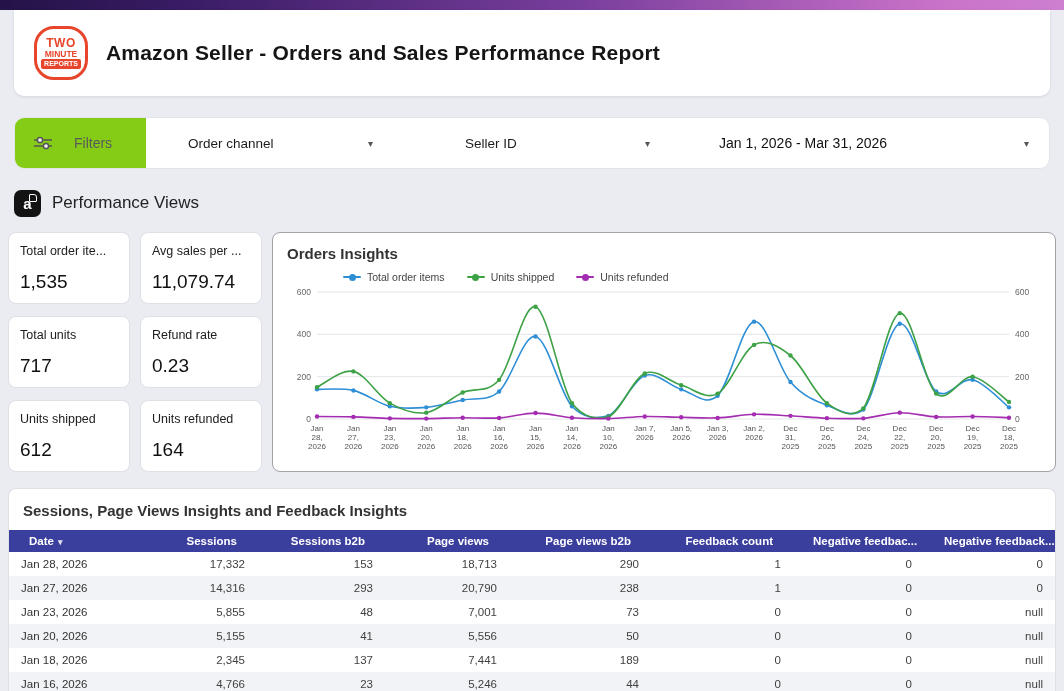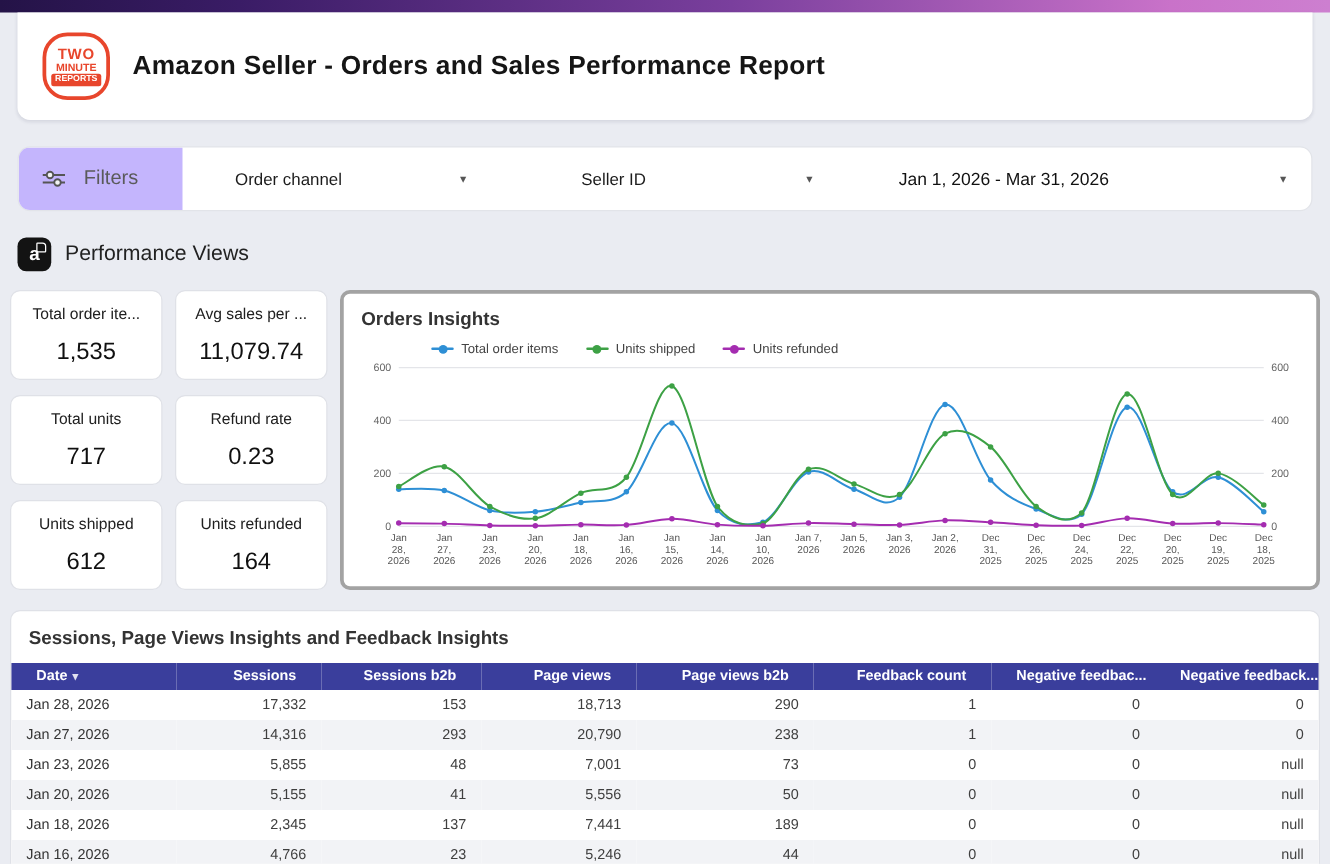--- a/index.html
+++ b/index.html
@@ -19,44 +19,44 @@
   .logo-l3 { background: #e8462c; color: #fff; font-weight: 700; font-size: 7px; padding: 1px 3px; border-radius: 2px; line-height: 1.1; }
   .page-title { font-size: 21px; font-weight: 700; color: #151515; margin-left: 18px; flex: 1; letter-spacing: .2px; }
   .btn { height: 39px; border-radius: 8px; font-size: 13.5px; font-weight: 700; cursor: pointer; font-family: inherit; }
   .btn-outline { padding: 0 24px; background: #fff; border: 2px solid #6a61d4; color: #5a51c8; margin-right: 24px;
     box-shadow: 0 1px 2px rgba(0,0,0,.08); }
   .btn-primary { padding: 0 27px; border: none; color: #fff;
     background: linear-gradient(180deg, #7468e0, #5e51d3); box-shadow: 4px 4px 0 0 #1d2b52; }
 
   .filters-bar { margin: 21px 14px 0; height: 52px; background: #fff; border: 1px solid #e2e4e9;
     border-radius: 10px; display: flex; align-items: center; overflow: hidden; }
-  .filters-pill { width: 131px; height: 100%; background: #c4b5fd; display: flex; align-items: center;
-    gap: 15px; padding-left: 19px; color: #5a5a5a; font-size: 16px; cursor: pointer; flex: none; }
+  .filters-pill { width: 131px; height: 100%; background: #84cc16; display: flex; align-items: center;
+    gap: 22px; padding-left: 19px; color: #5a5a5a; font-size: 14px; cursor: pointer; flex: none; }
   .dropdown { display: flex; align-items: center; justify-content: space-between; font-size: 13.5px;
     color: #1c1c1c; cursor: pointer; gap: 21px; }
   .dd-channel { width: 185px; margin-left: 42px; }
   .dd-seller  { width: 185px; margin-left: 92px; }
   .date-range { margin-left: auto; margin-right: 20px; width: 310px; display: flex; align-items: center;
     justify-content: space-between; font-size: 14px; font-weight: 500; color: #111; cursor: pointer; }
   .caret { color: #555; font-size: 10px; }
 
   .section-header { margin: 20px 14px 0; display: flex; align-items: center; gap: 11px; height: 28px; }
   .amazon-icon { width: 27px; height: 27px; background: #131313; border-radius: 7px; color: #fff;
     font-weight: 700; font-size: 15px; display: flex; align-items: center; justify-content: center; position: relative; }
   .amazon-icon::after { content: ""; position: absolute; right: 4px; top: 4px; width: 6px; height: 6px;
     border: 1px solid #fff; border-radius: 1px 3px 1px 1px; }
   .section-title { font-size: 17px; color: #222; font-weight: 500; }
 
   .content-row { margin: 15px 8px 0; display: flex; gap: 10px; }
   .kpi-grid { display: grid; grid-template-columns: 122px 122px; gap: 12px 10px; width: 254px; flex: none; }
-  .kpi-card { background: #fff; border: 1px solid #dfe1e7; border-radius: 8px; padding: 11px 11px; height: 72px; text-align: center; }
+  .kpi-card { background: #fff; border: 1px solid #dfe1e7; border-radius: 8px; padding: 11px 11px; height: 72px; }
   .kpi-label { font-size: 12.5px; color: #202020; white-space: nowrap; overflow: hidden; }
   .kpi-value { font-size: 19px; color: #101010; margin-top: 13px; }
 
-  .chart-card { flex: 1; background: #fff; border: 3px solid #a3a3a3; border-radius: 8px;
+  .chart-card { flex: 1; background: #fff; border: 1px solid #a3a3a3; border-radius: 8px;
     padding: 12px 14px 6px; height: 240px; overflow: hidden; }
   .chart-title { font-size: 15px; font-weight: 600; color: #333; }
   .legend { display: flex; gap: 22px; margin: 9px 0 2px 56px; }
   .lg-item { display: flex; align-items: center; gap: 6px; font-size: 10.5px; color: #444; }
   .lg-marker { position: relative; width: 18px; height: 9px; flex: none; }
   .lg-line { position: absolute; left: 0; right: 0; top: 3.5px; height: 2px; border-radius: 1px; }
   .lg-dot { position: absolute; left: 5.5px; top: 1px; width: 7px; height: 7px; border-radius: 50%; }
 
   .table-card { margin: 16px 8px 0; background: #fff; border: 1px solid #dfe1e7; border-bottom: none;
     border-radius: 8px 8px 0 0; height: 215px; overflow: hidden; }

